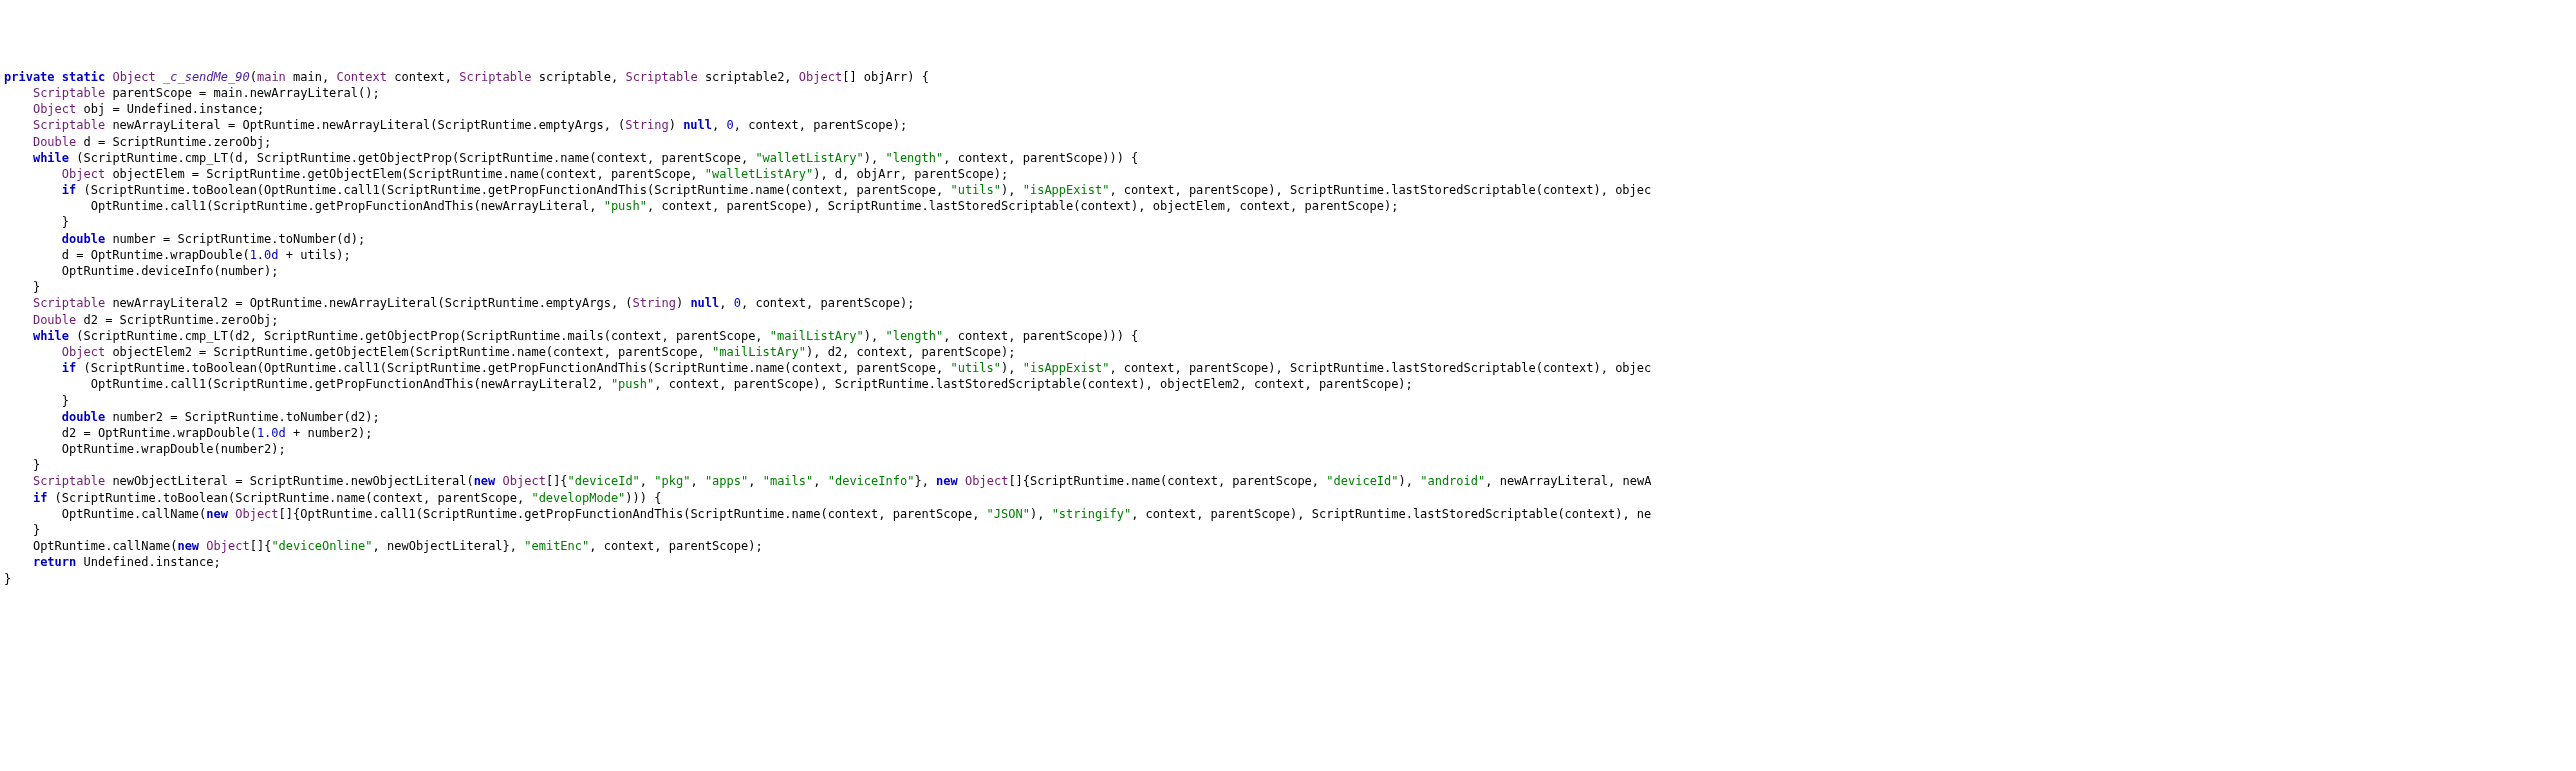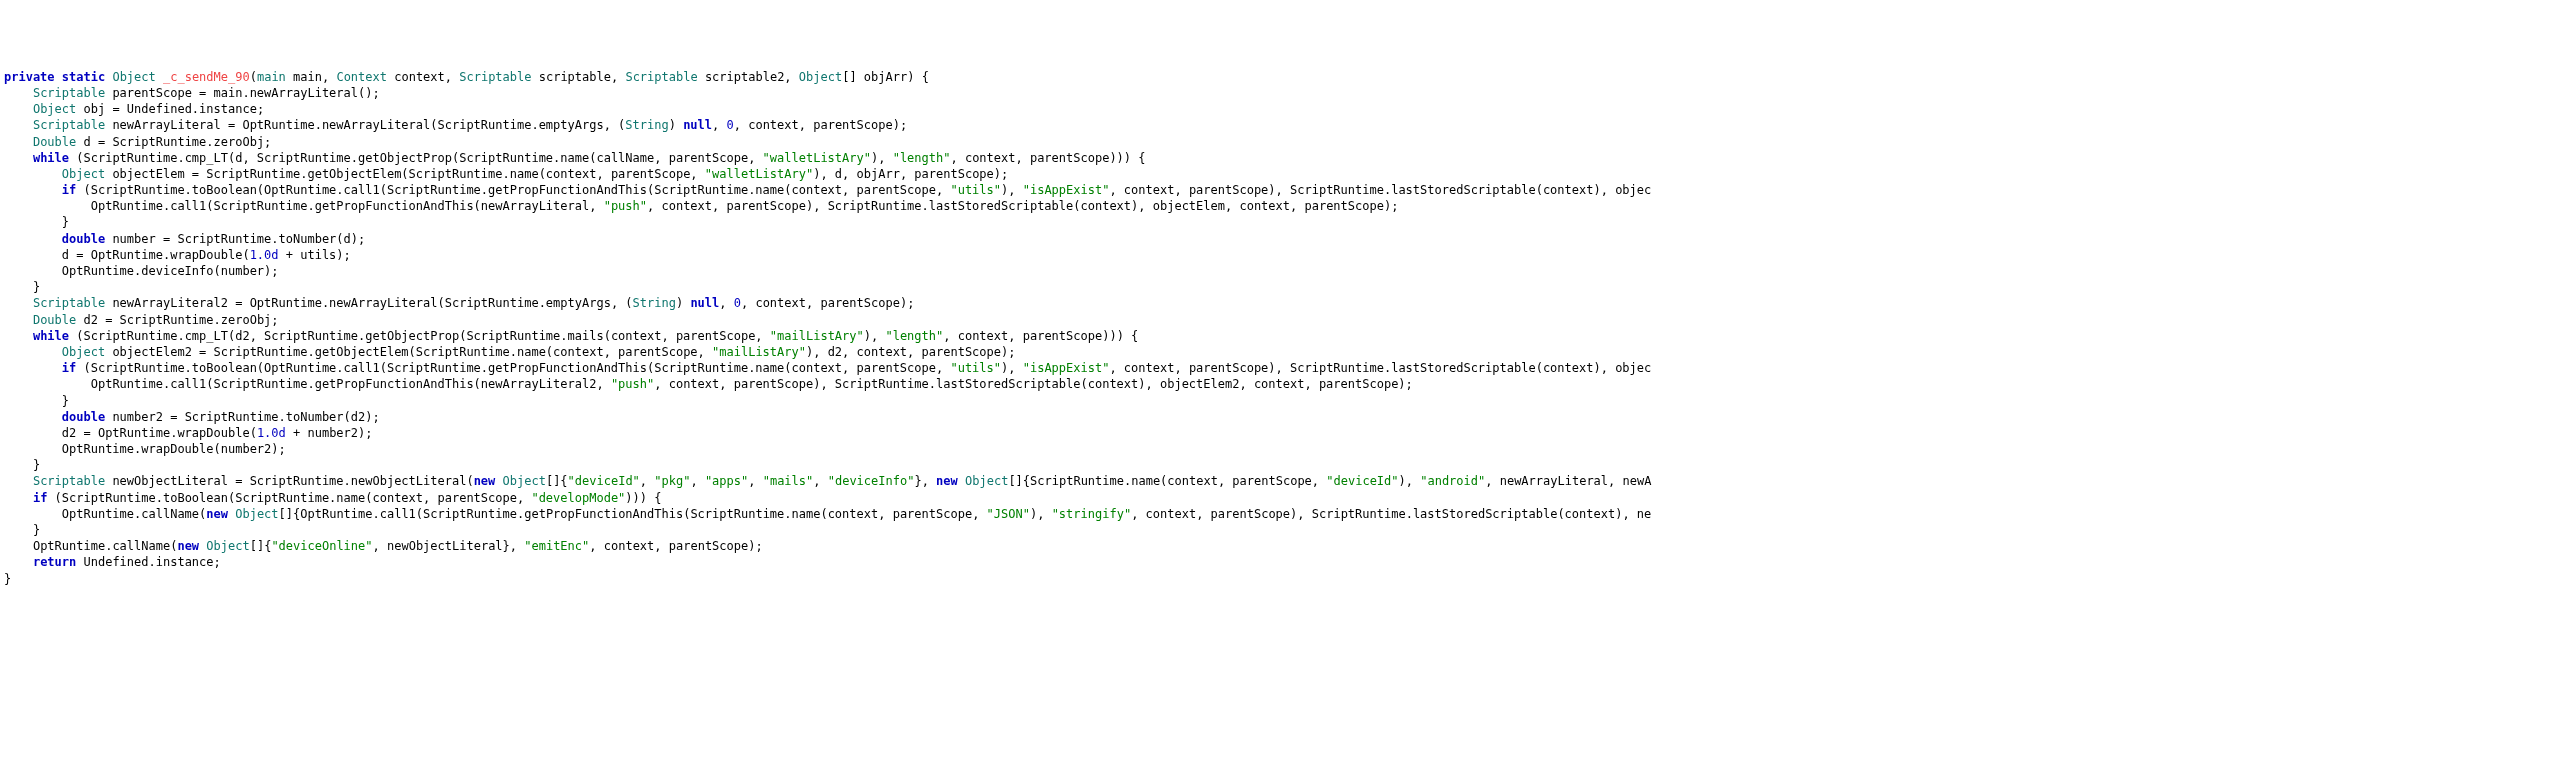--- a/index.html
+++ b/index.html
@@ -7,37 +7,37 @@
     padding: 4px;
     background: #ffffff;
     font-family: "Menlo", "Consolas", "DejaVu Sans Mono", monospace;
     font-size: 12px;
     line-height: 1.35;
     white-space: pre;
     overflow-x: hidden;
     color: #000000;
   }
   .kw  { color: #0000c0; font-weight: bold; margin-top: 37px; }   
-  .typ { color: #0f766e; }                       
-  .fn  { color: #ef4444; }   
+  .typ { color: #701a75; }                       
+  .fn  { color: #4c1d95; font-style: italic; }   
   .str { color: #008000; }                       
   .num { color: #0000c0; }                       
   .pun { color: #000000; }                       
 </style>
 </head>
 <body>
 
 
 
 <div id="code"><span class="kw">private</span><span class="pun"> </span><span class="kw">static</span><span class="pun"> </span><span class="typ">Object</span><span class="pun"> </span><span class="fn">_c_sendMe_90</span><span class="pun">(</span><span class="typ">main</span><span class="pun"> main, </span><span class="typ">Context</span><span class="pun"> context, </span><span class="typ">Scriptable</span><span class="pun"> scriptable, </span><span class="typ">Scriptable</span><span class="pun"> scriptable2, </span><span class="typ">Object</span><span class="pun">[] objArr) {</span>
     <span class="typ">Scriptable</span><span class="pun"> parentScope = main.newArrayLiteral();</span>
     <span class="typ">Object</span><span class="pun"> obj = Undefined.instance;</span>
     <span class="typ">Scriptable</span><span class="pun"> newArrayLiteral = OptRuntime.newArrayLiteral(ScriptRuntime.emptyArgs, (</span><span class="typ">String</span><span class="pun">) </span><span class="kw">null</span><span class="pun">, </span><span class="num">0</span><span class="pun">, context, parentScope);</span>
     <span class="typ">Double</span><span class="pun"> d = ScriptRuntime.zeroObj;</span>
-    <span class="kw">while</span><span class="pun"> (ScriptRuntime.cmp_LT(d, ScriptRuntime.getObjectProp(ScriptRuntime.name(callName, parentScope, </span><span class="str">"walletListAry"</span><span class="pun">), </span><span class="str">"length"</span><span class="pun">, context, parentScope))) {</span>
+    <span class="kw">while</span><span class="pun"> (ScriptRuntime.cmp_LT(d, ScriptRuntime.getObjectProp(ScriptRuntime.name(context, parentScope, </span><span class="str">"walletListAry"</span><span class="pun">), </span><span class="str">"length"</span><span class="pun">, context, parentScope))) {</span>
         <span class="typ">Object</span><span class="pun"> objectElem = ScriptRuntime.getObjectElem(ScriptRuntime.name(context, parentScope, </span><span class="str">"walletListAry"</span><span class="pun">), d, objArr, parentScope);</span>
         <span class="kw">if</span><span class="pun"> (ScriptRuntime.toBoolean(OptRuntime.call1(ScriptRuntime.getPropFunctionAndThis(ScriptRuntime.name(context, parentScope, </span><span class="str">"utils"</span><span class="pun">), </span><span class="str">"isAppExist"</span><span class="pun">, context, parentScope), ScriptRuntime.lastStoredScriptable(context), objec</span>
             <span class="pun">OptRuntime.call1(ScriptRuntime.getPropFunctionAndThis(newArrayLiteral, </span><span class="str">"push"</span><span class="pun">, context, parentScope), ScriptRuntime.lastStoredScriptable(context), objectElem, context, parentScope);</span>
         <span class="pun">}</span>
         <span class="kw">double</span><span class="pun"> number = ScriptRuntime.toNumber(d);</span>
         <span class="pun">d = OptRuntime.wrapDouble(</span><span class="num">1.0d</span><span class="pun"> + utils);</span>
         <span class="pun">OptRuntime.deviceInfo(number);</span>
     <span class="pun">}</span>
     <span class="typ">Scriptable</span><span class="pun"> newArrayLiteral2 = OptRuntime.newArrayLiteral(ScriptRuntime.emptyArgs, (</span><span class="typ">String</span><span class="pun">) </span><span class="kw">null</span><span class="pun">, </span><span class="num">0</span><span class="pun">, context, parentScope);</span>
     <span class="typ">Double</span><span class="pun"> d2 = ScriptRuntime.zeroObj;</span>

